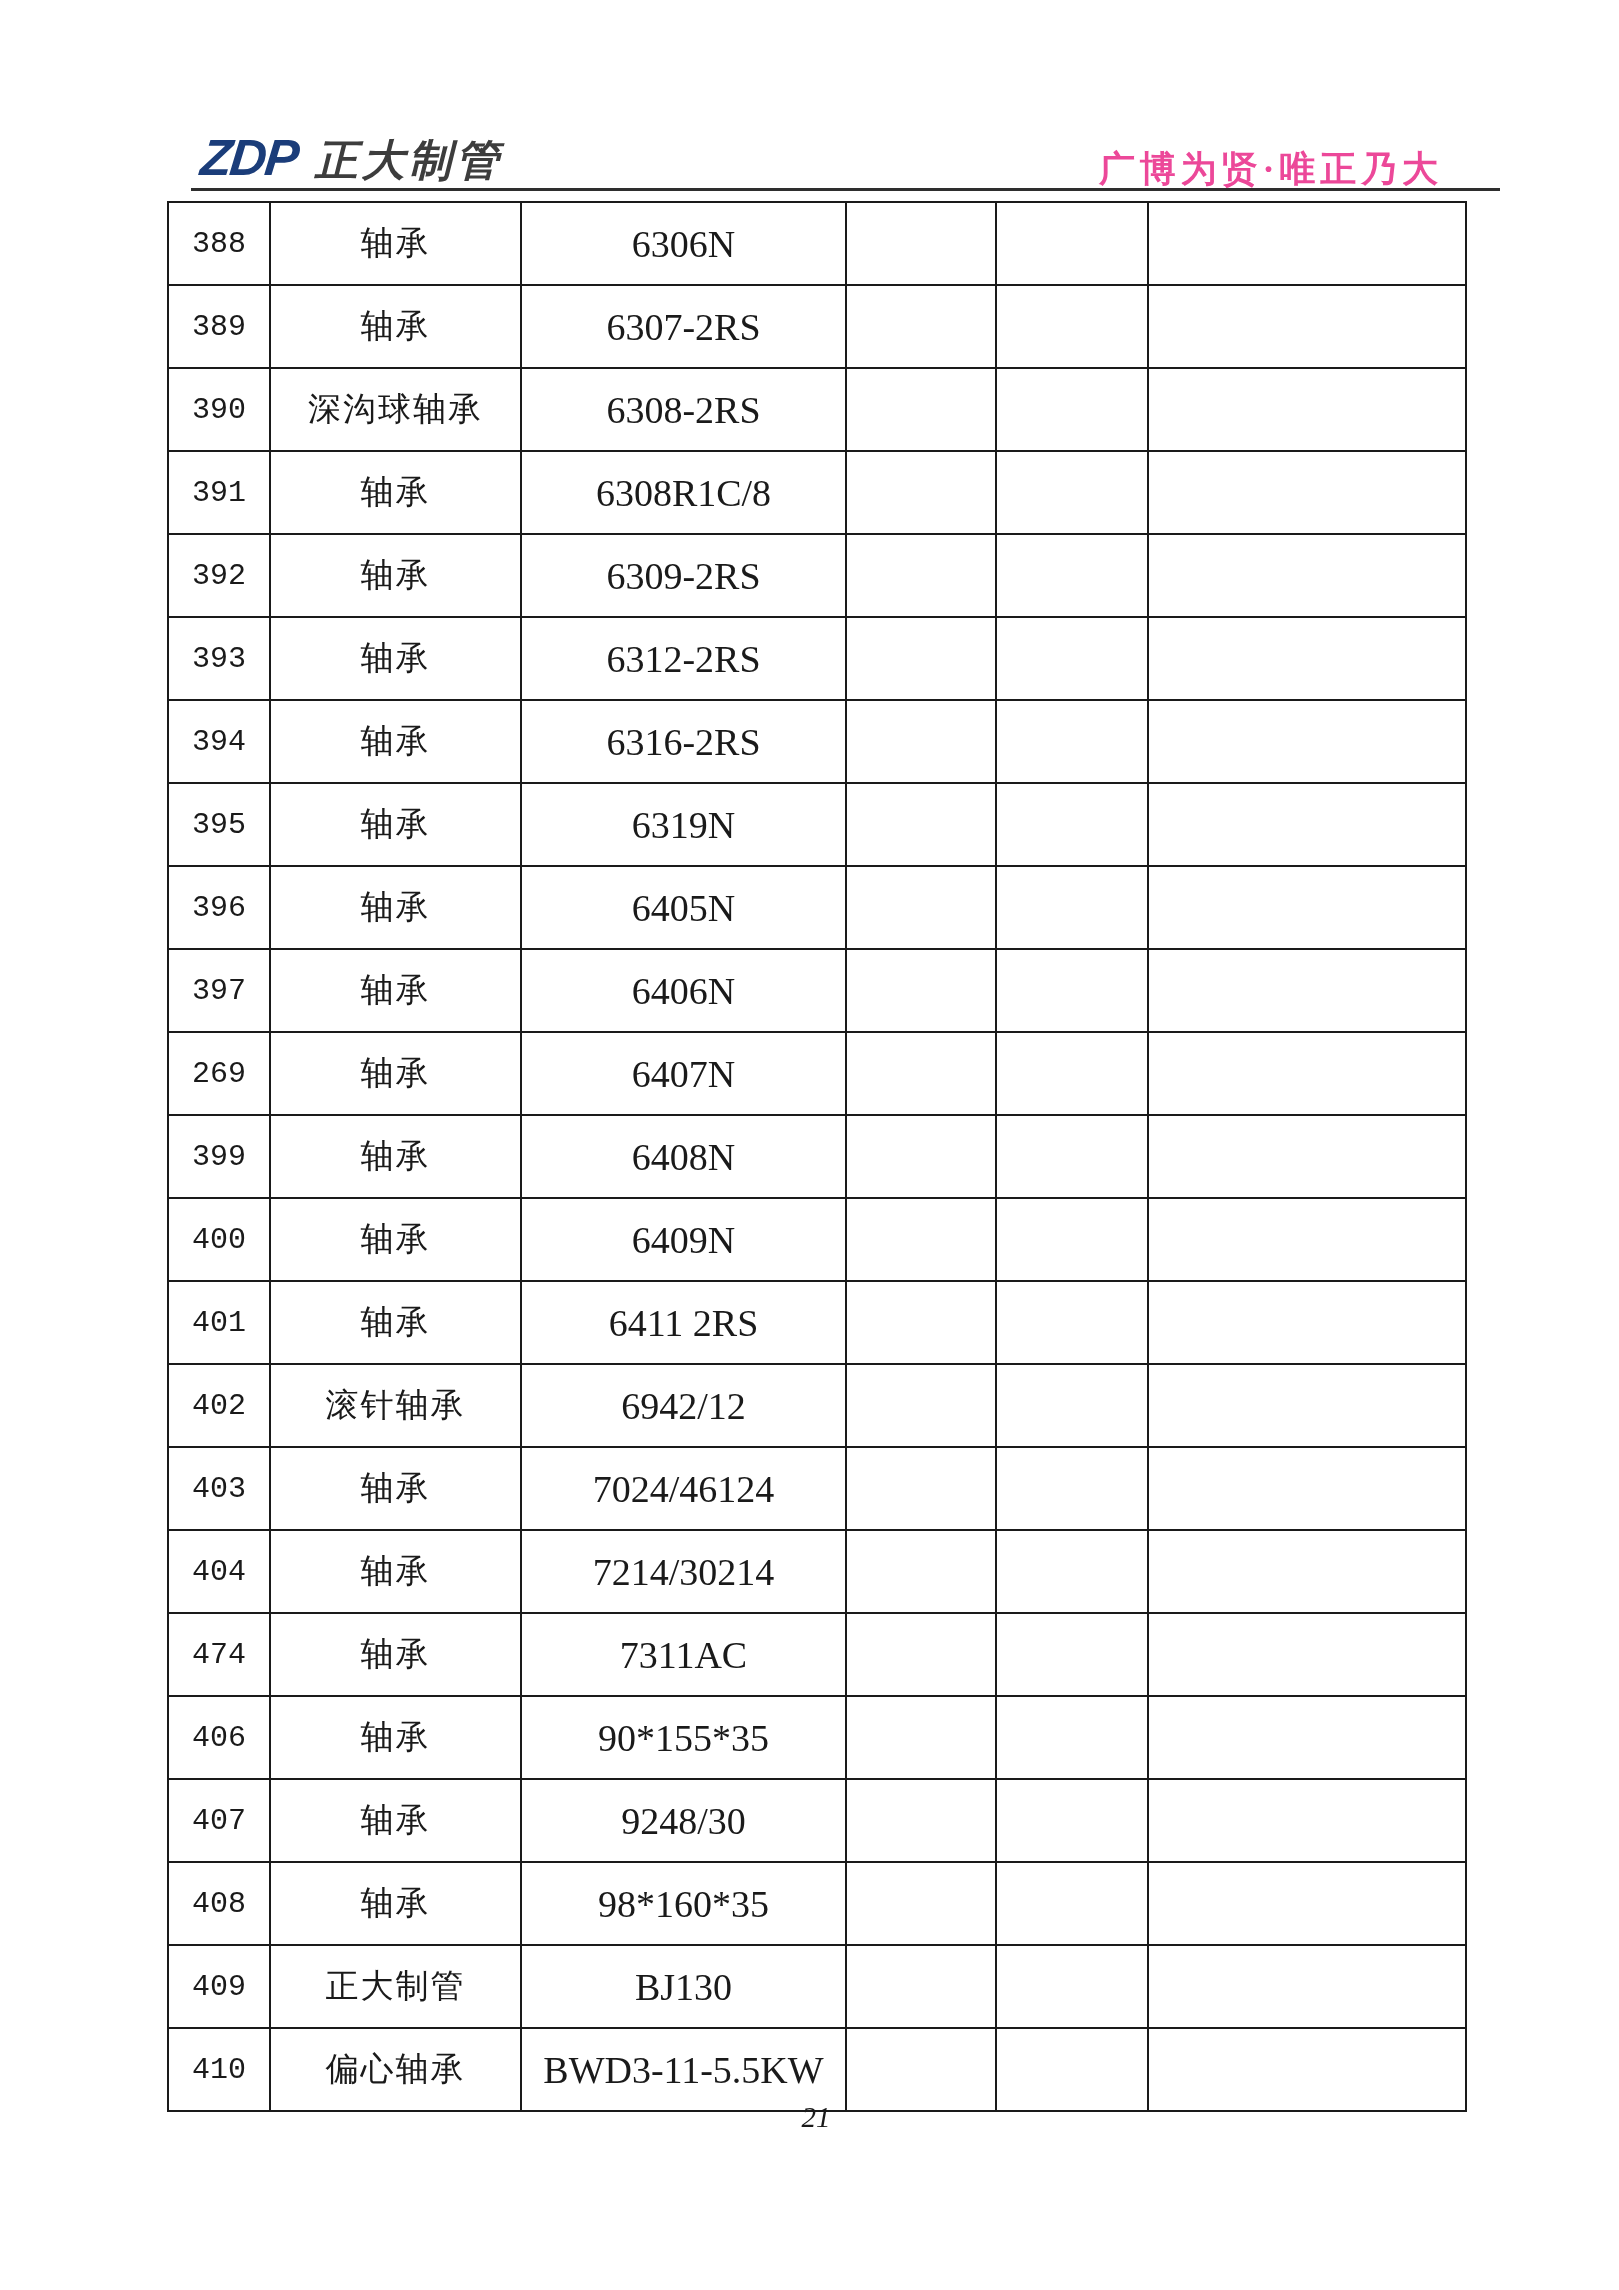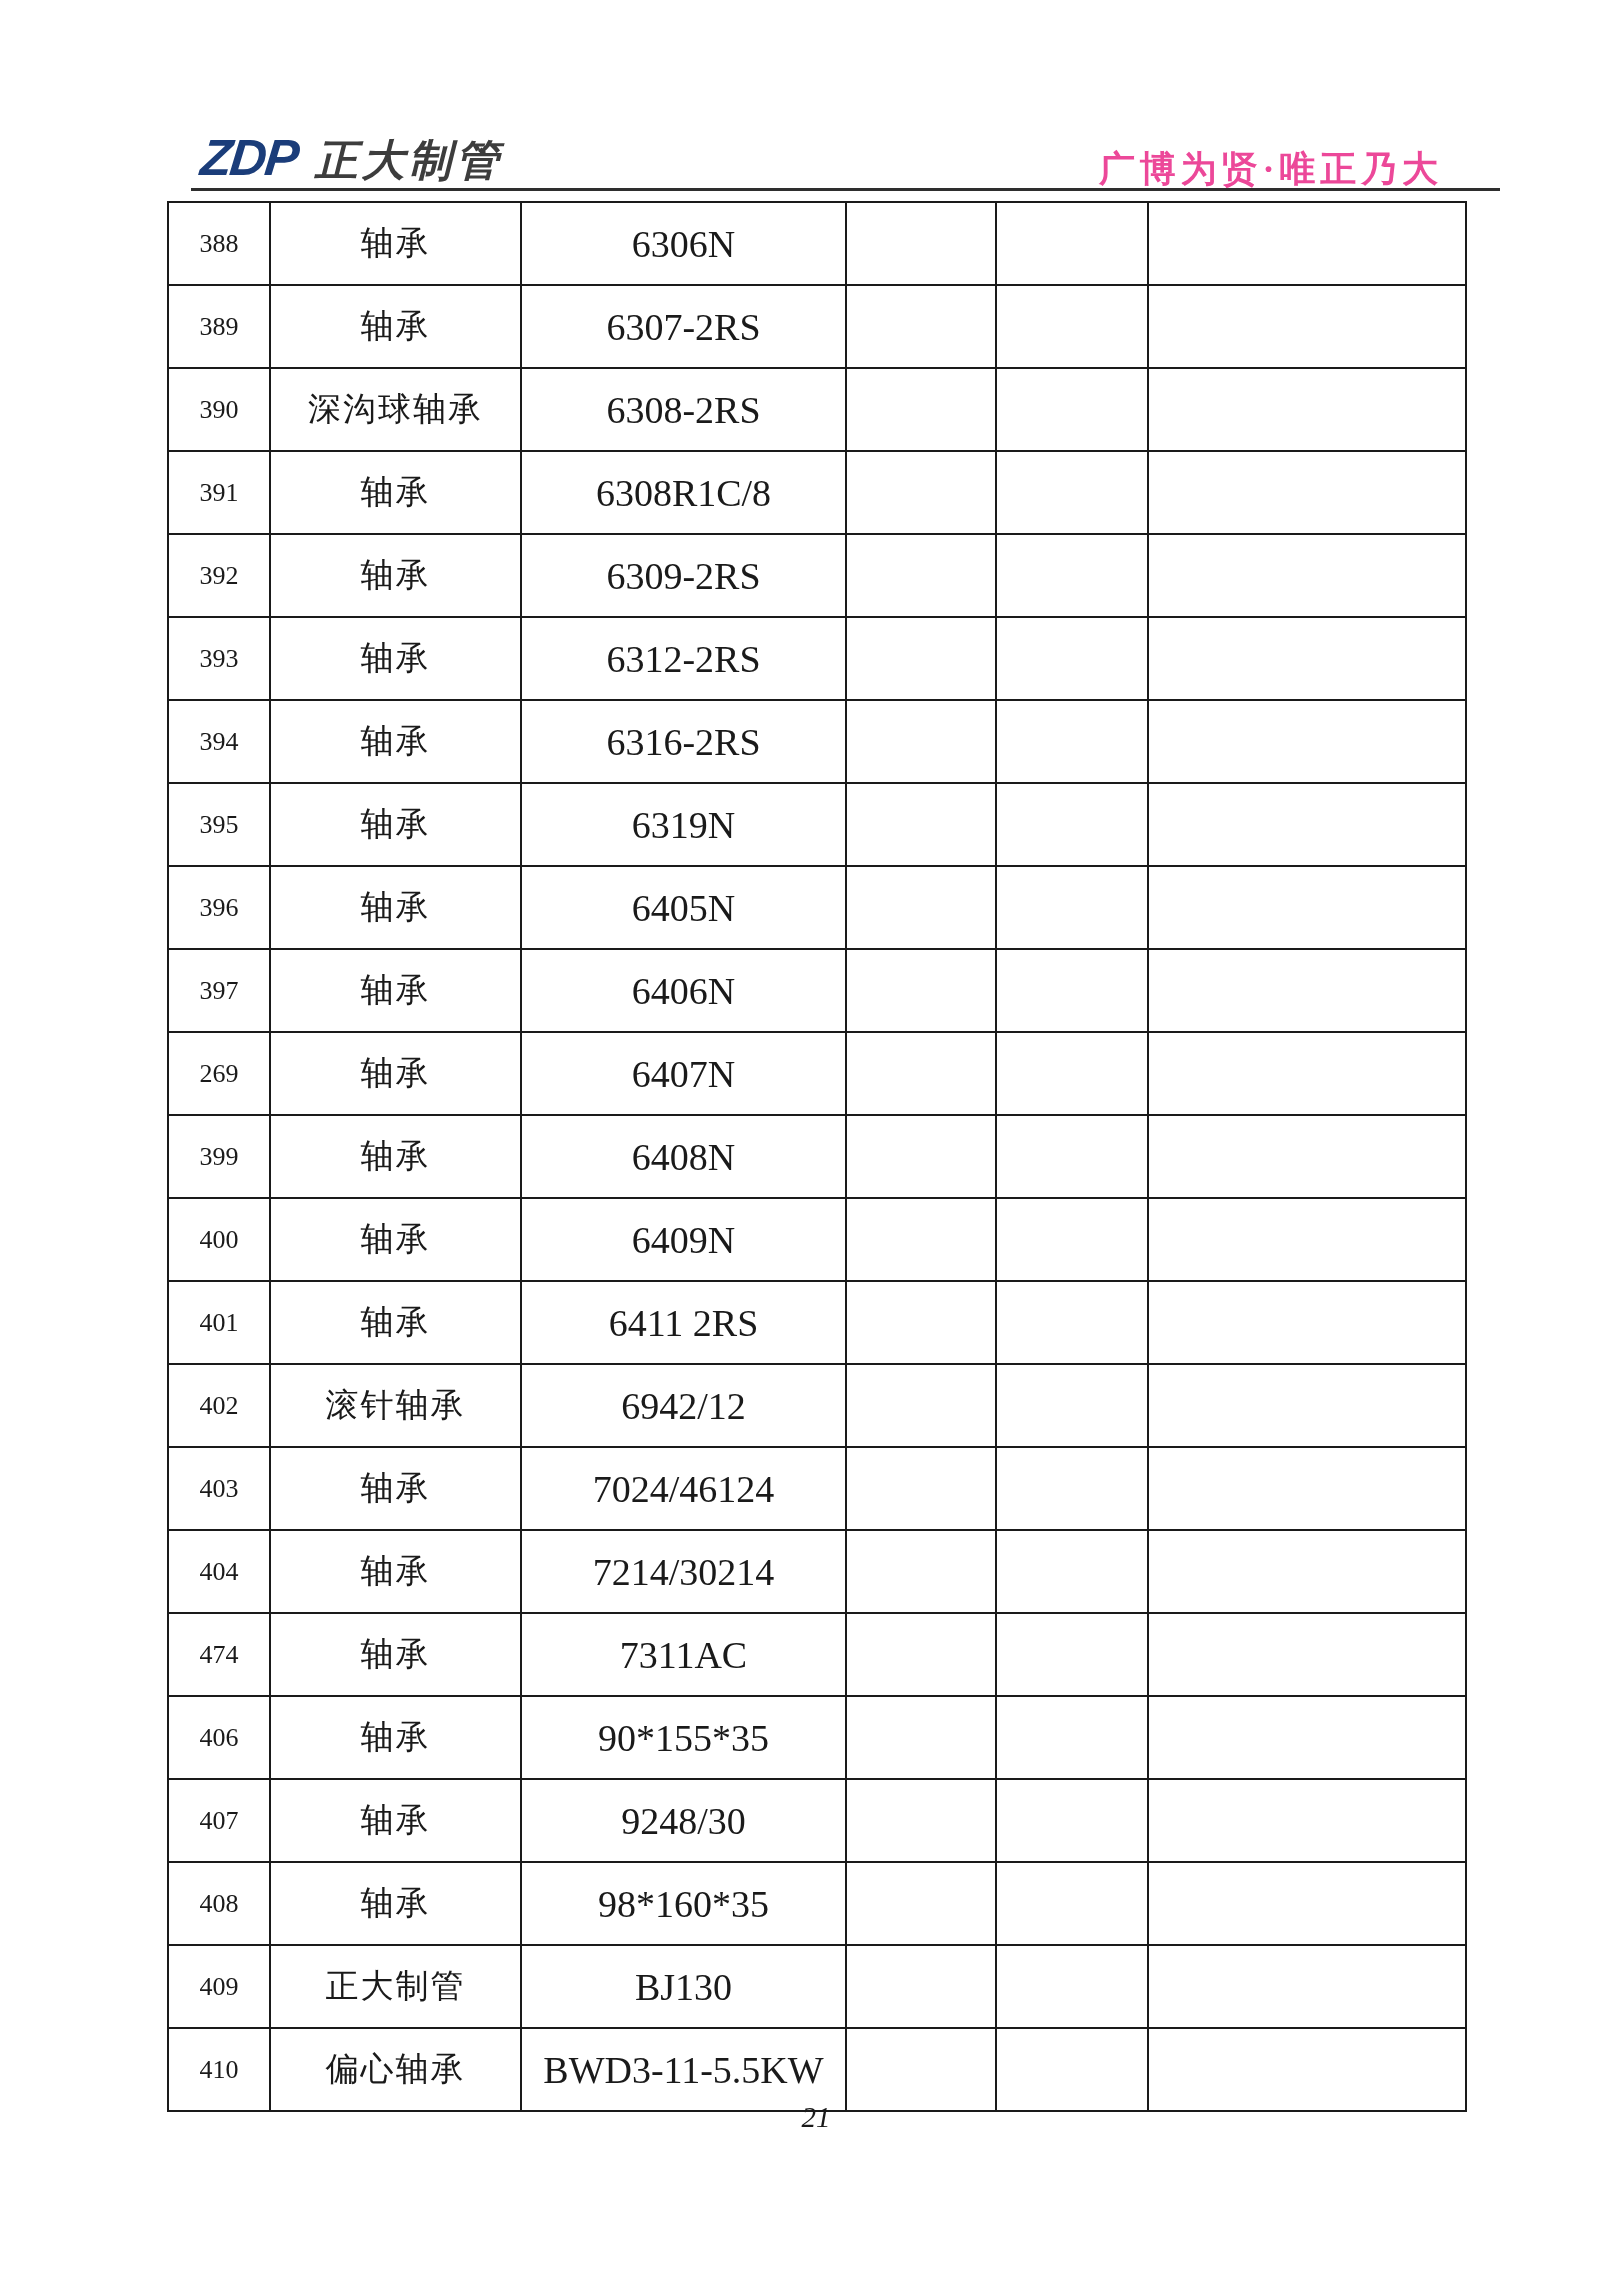--- a/index.html
+++ b/index.html
@@ -76,22 +76,22 @@
   table.parts td{
     border:2px solid #1a1a1a;
     height:81px;
     text-align:center;
     vertical-align:middle;
     padding:0;
     overflow:hidden;
     white-space:nowrap;
   }
   td.c-no{
-    font-family:Liberation Serif, serif;
-    font-size:26px;
+    font-family:Liberation Mono, monospace;
+    font-size:30px;
     margin-left:6px;
   }
   td.c-name{
     font-family:"Liberation Serif", serif;
     font-size:33px;
     letter-spacing:2px;
   }
   td.c-spec{
     font-family:Liberation Serif, serif;
     font-size:38px;

